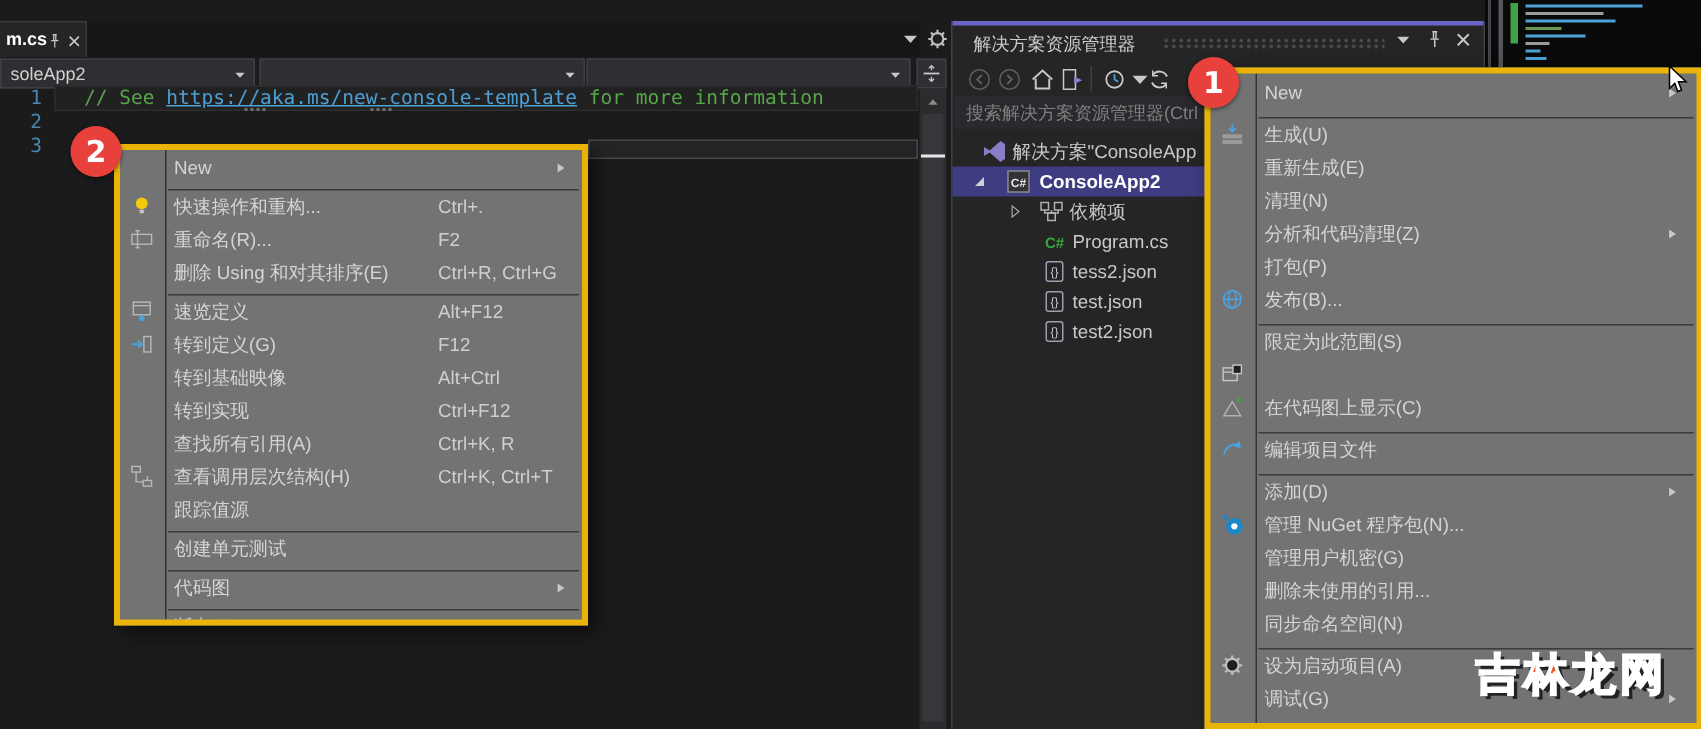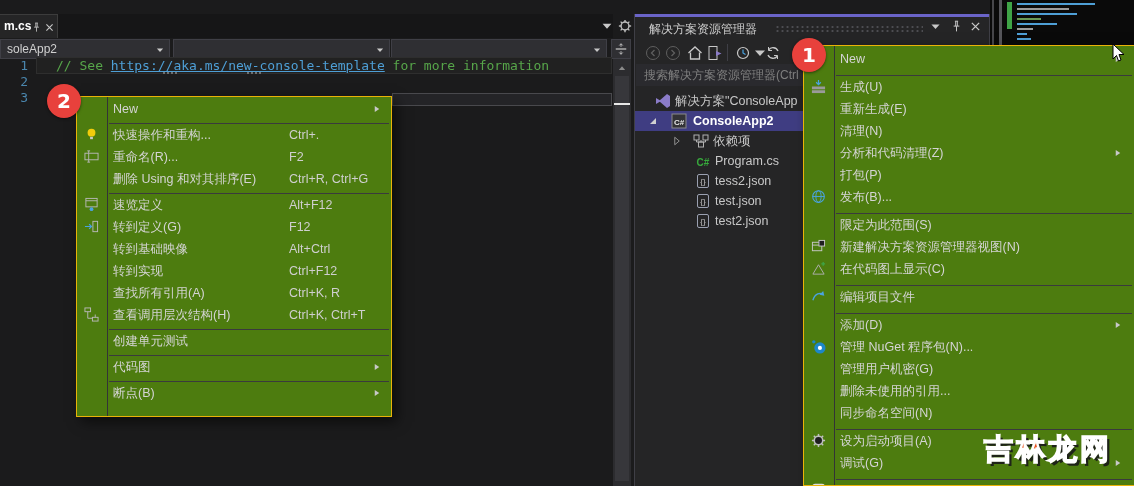--- a/index.html
+++ b/index.html
@@ -55,21 +55,21 @@
   .tree-row.selected{background:#3f3d82;color:#fff;font-weight:bold;}
   .t-ico{position:absolute;top:2px;width:16px;height:16px;} .t-ico svg{width:16px;height:16px;}
   .t-exp{position:absolute;top:4px;width:12px;height:12px;} .t-exp svg{width:12px;height:12px;}
   .t-label{position:absolute;top:0;}
 
   
   .minicode{left:990px;top:0;width:144px;height:45px;background:#0a0a0a;overflow:hidden;}
   .mc-line{position:absolute;height:2px;}
 
   
-  .menu{background:#4d7c0f;border:1px solid #eab308;box-shadow:5px 5px 12px rgba(0,0,0,.55);
+  .menu{background:#737373;border:4px solid #eab308;box-shadow:5px 5px 12px rgba(0,0,0,.55);
         overflow:hidden;z-index:10;box-sizing:border-box;}
   .menu-gutter{position:absolute;left:30px;top:0;bottom:0;width:1px;background:#333336;}
   .menu-item{position:relative;height:22px;line-height:22px;}
   .mi-icon{position:absolute;left:7px;top:3px;width:15px;height:15px;}
   .mi-icon svg{width:15px;height:15px;}
   .mi-label{position:absolute;left:36px;white-space:nowrap;color:#d4d4d4;}
   .mi-shortcut{position:absolute;left:212px;white-space:nowrap;color:#cfcfcf;}
   .mi-sub{position:absolute;right:8px;top:5px;width:12px;height:12px;}
   .mi-sub svg{width:12px;height:12px;}
   .menu-sep{height:3px;border-bottom:1px solid #3a3a3d;margin:0 2px 0 32px;}
@@ -405,20 +405,23 @@
           <span class="mi-icon">
             <svg viewBox="0 0 16 16">
               <rect x="1" y="1" width="6" height="4" fill="none" stroke="#b8b8b8"></rect>
               <rect x="9" y="11" width="6" height="4" fill="none" stroke="#b8b8b8"></rect>
               <path d="M4 5 v7 h5 M12 8 v3" stroke="#b8b8b8" fill="none"></path>
             </svg>
           </span>
           <span class="mi-label">查看调用层次结构(H)</span>
           <span class="mi-shortcut">Ctrl+K, Ctrl+T</span>
         </div>
+        <div class="menu-item">
+          <span class="mi-label">跟踪值源</span>
+        </div>
         <div class="menu-sep"></div>
         <div class="menu-item">
           <span class="mi-label">创建单元测试</span>
         </div>
         <div class="menu-sep"></div>
         <div class="menu-item">
           <span class="mi-label">代码图</span>
           <span class="mi-sub">
             <svg viewBox="0 0 16 16">
               <polygon points="5,4 11,8 5,12" fill="#c8c8c8"></polygon>
@@ -491,21 +494,20 @@
           <span class="mi-label">限定为此范围(S)</span>
         </div>
         <div class="menu-item">
           <span class="mi-icon">
             <svg viewBox="0 0 16 16">
               <rect x="1.5" y="3.5" width="10" height="9" fill="none" stroke="#c8c8c8"></rect>
               <path d="M1.5 6.5 h10" stroke="#c8c8c8"></path>
               <rect x="8.5" y="1.5" width="6" height="6" fill="#1f1f20" stroke="#c8c8c8"></rect>
             </svg>
           </span>
-          <span class="mi-label">新建解决方案资源管理器视图(N)</span>
         </div>
         <div class="menu-item">
           <span class="mi-icon">
             <svg viewBox="0 0 16 16">
               <path d="M2 14 L8 4 l6 10 z" fill="none" stroke="#b0b0b0"></path>
               <path d="M11 3 h4 M13 1 v4" stroke="#3fa447" stroke-width="1.4"></path>
             </svg>
           </span>
           <span class="mi-label">在代码图上显示(C)</span>
         </div>

